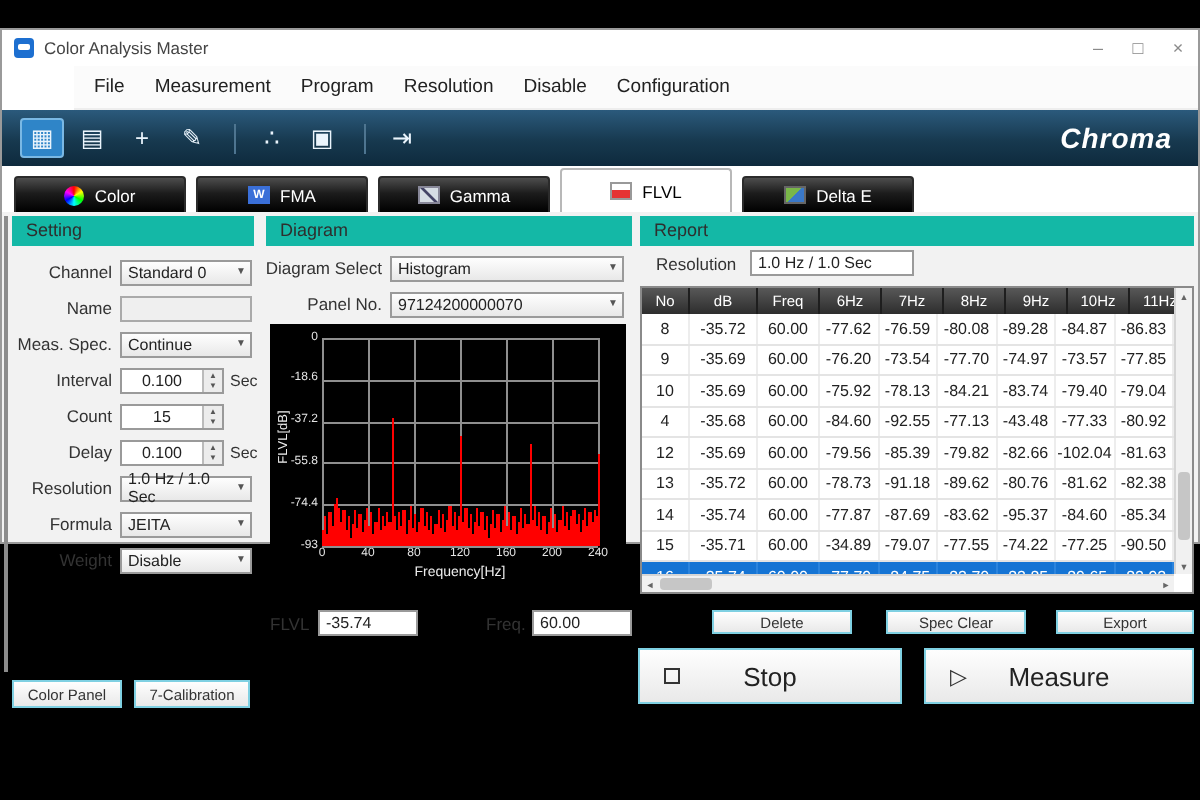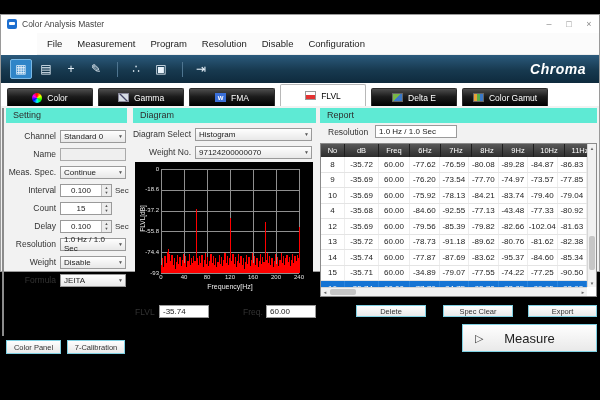--- a/index.html
+++ b/index.html
@@ -36,21 +36,21 @@
   .ti-color{width:10px;height:10px;border-radius:50%;background:conic-gradient(#f00,#ff0,#0f0,#0ff,#00f,#f0f,#f00);}
   .ti-gamma{background:#d6dde4;border:1px solid #889;background-image:linear-gradient(45deg,transparent 42%,#446 46%,#446 54%,transparent 58%);}
   .ti-fma{background:#3a6fd8;color:#fff;font-weight:bold;}
   .ti-flvl{background:#fff;border:1px solid #999;background-image:linear-gradient(0deg,#e53333 55%,#fff 55%);}
   .ti-delta-e{background:linear-gradient(135deg,#79b648 0 50%,#3a78c8 50%);border:1px solid #666;}
   .ti-color-gamut{background:linear-gradient(90deg,#e8a13a 0 34%,#58b148 34% 67%,#3a78c8 67%);border:1px solid #666;}
 
   
   #content{position:absolute;top:91px;left:0;right:0;bottom:0;background:#f2f2f2;}
   #left-strip{position:absolute;left:1px;top:2px;width:2px;height:228px;background:#8c8c8c;}
-  .panel-header{position:absolute;height:15px;background:#5eead4;color:#2e2e2e;font-size:9px;line-height:15px;padding-left:7px;box-sizing:border-box;}
+  .panel-header{position:absolute;height:15px;background:#14b8a6;color:#2e2e2e;font-size:9px;line-height:15px;padding-left:7px;box-sizing:border-box;}
   #setting-header{left:5px;top:2px;width:121px;}
   #diagram-header{left:132px;top:2px;width:183px;}
   #report-header{left:319px;top:2px;width:277px;}
 
   
   #setting-form{position:absolute;left:3px;top:21px;width:126px;}
   .srow{height:18px;display:flex;align-items:center;}
   .flabel{width:52px;text-align:right;font-size:8.5px;color:#333;padding-right:4px;flex:0 0 auto;}
   .ctl{height:13px;box-sizing:border-box;display:flex;align-items:center;font-size:8px;color:#222;}
   .select{width:66px;border:1px solid #9a9a9a;background:linear-gradient(#fefefe,#e8e8e8);justify-content:space-between;padding:0 2px 0 3px;}
@@ -157,38 +157,34 @@
         </span>
       <span id="brand">Chroma</span>
     </div>
 
     <div id="tabbar">
         <div class="tab">
           <span class="ti ti-color"></span>
           <span>Color</span>
         </div>
         <div class="tab">
+          <span class="ti ti-fma">W</span>
+          <span>FMA</span>
+        </div>
+        <div class="tab">
           <span class="ti ti-gamma"></span>
           <span>Gamma</span>
-        </div>
-        <div class="tab">
-          <span class="ti ti-fma">W</span>
-          <span>FMA</span>
         </div>
         <div class="tab active">
           <span class="ti ti-flvl"></span>
           <span>FLVL</span>
         </div>
         <div class="tab">
           <span class="ti ti-delta-e"></span>
           <span>Delta E</span>
-        </div>
-        <div class="tab">
-          <span class="ti ti-color-gamut"></span>
-          <span>Color Gamut</span>
         </div>
       </div>
 
     <div id="content">
       <div id="left-strip"></div>
 
       <div id="setting-header" class="panel-header">Setting</div>
       <div id="diagram-header" class="panel-header">Diagram</div>
       <div id="report-header" class="panel-header">Report</div>
 
@@ -244,47 +240,47 @@
             <span class="suffix">Sec</span>
           </div>
           <div class="srow">
             <span class="flabel">Resolution</span>
             <span class="ctl select">
               <span class="val">1.0 Hz / 1.0 Sec</span>
               <span class="arr">▼</span>
             </span>
           </div>
           <div class="srow">
+            <span class="flabel">Formula</span>
+            <span class="ctl select">
+              <span class="val">JEITA</span>
+              <span class="arr">▼</span>
+            </span>
+          </div>
+          <div class="srow">
             <span class="flabel">Weight</span>
             <span class="ctl select">
               <span class="val">Disable</span>
-              <span class="arr">▼</span>
-            </span>
-          </div>
-          <div class="srow">
-            <span class="flabel">Formula</span>
-            <span class="ctl select">
-              <span class="val">JEITA</span>
               <span class="arr">▼</span>
             </span>
           </div>
         </div>
       <div id="btn-color-panel" class="btn-cyan">Color Panel</div>
       <div id="btn-zero-cal" class="btn-cyan">7-Calibration</div>
 
       <div id="diagram-form">
         <div class="drow">
           <span class="dlabel">Diagram Select</span>
           <span class="ctl select dselect">
             <span class="val">Histogram</span>
             <span class="arr">▼</span>
           </span>
         </div>
         <div class="drow">
-          <span class="dlabel">Weight No.</span>
+          <span class="dlabel">Panel No.</span>
           <span class="ctl select dselect">
             <span class="val">97124200000070</span>
             <span class="arr">▼</span>
           </span>
         </div>
       </div>
 
       <div id="chart">
         <span id="chart-ylabel">FLVL[dB]</span>
         <span id="chart-xlabel">Frequency[Hz]</span>
@@ -571,20 +567,26 @@
           <span id="hs-left" class="sb-arrow">◄</span>
           <span id="hs-thumb"></span>
           <span id="hs-right" class="sb-arrow">►</span>
         </div>
       </div>
 
       <div id="btn-delete" class="btn-cyan">Delete</div>
       <div id="btn-data-clear" class="btn-cyan">Spec Clear</div>
       <div id="btn-export" class="btn-cyan">Export</div>
 
+      <div id="btn-stop" class="btn-cyan big-btn">
+        <span class="big-icon">
+            <span id="stop-icon"></span>
+          </span>
+        <span>Stop</span>
+      </div>
       <div id="btn-measure" class="btn-cyan big-btn">
         <span class="big-icon">▷</span>
         <span>Measure</span>
       </div>
 
     </div>
   </div>
 </div>
 
 </body></html>

